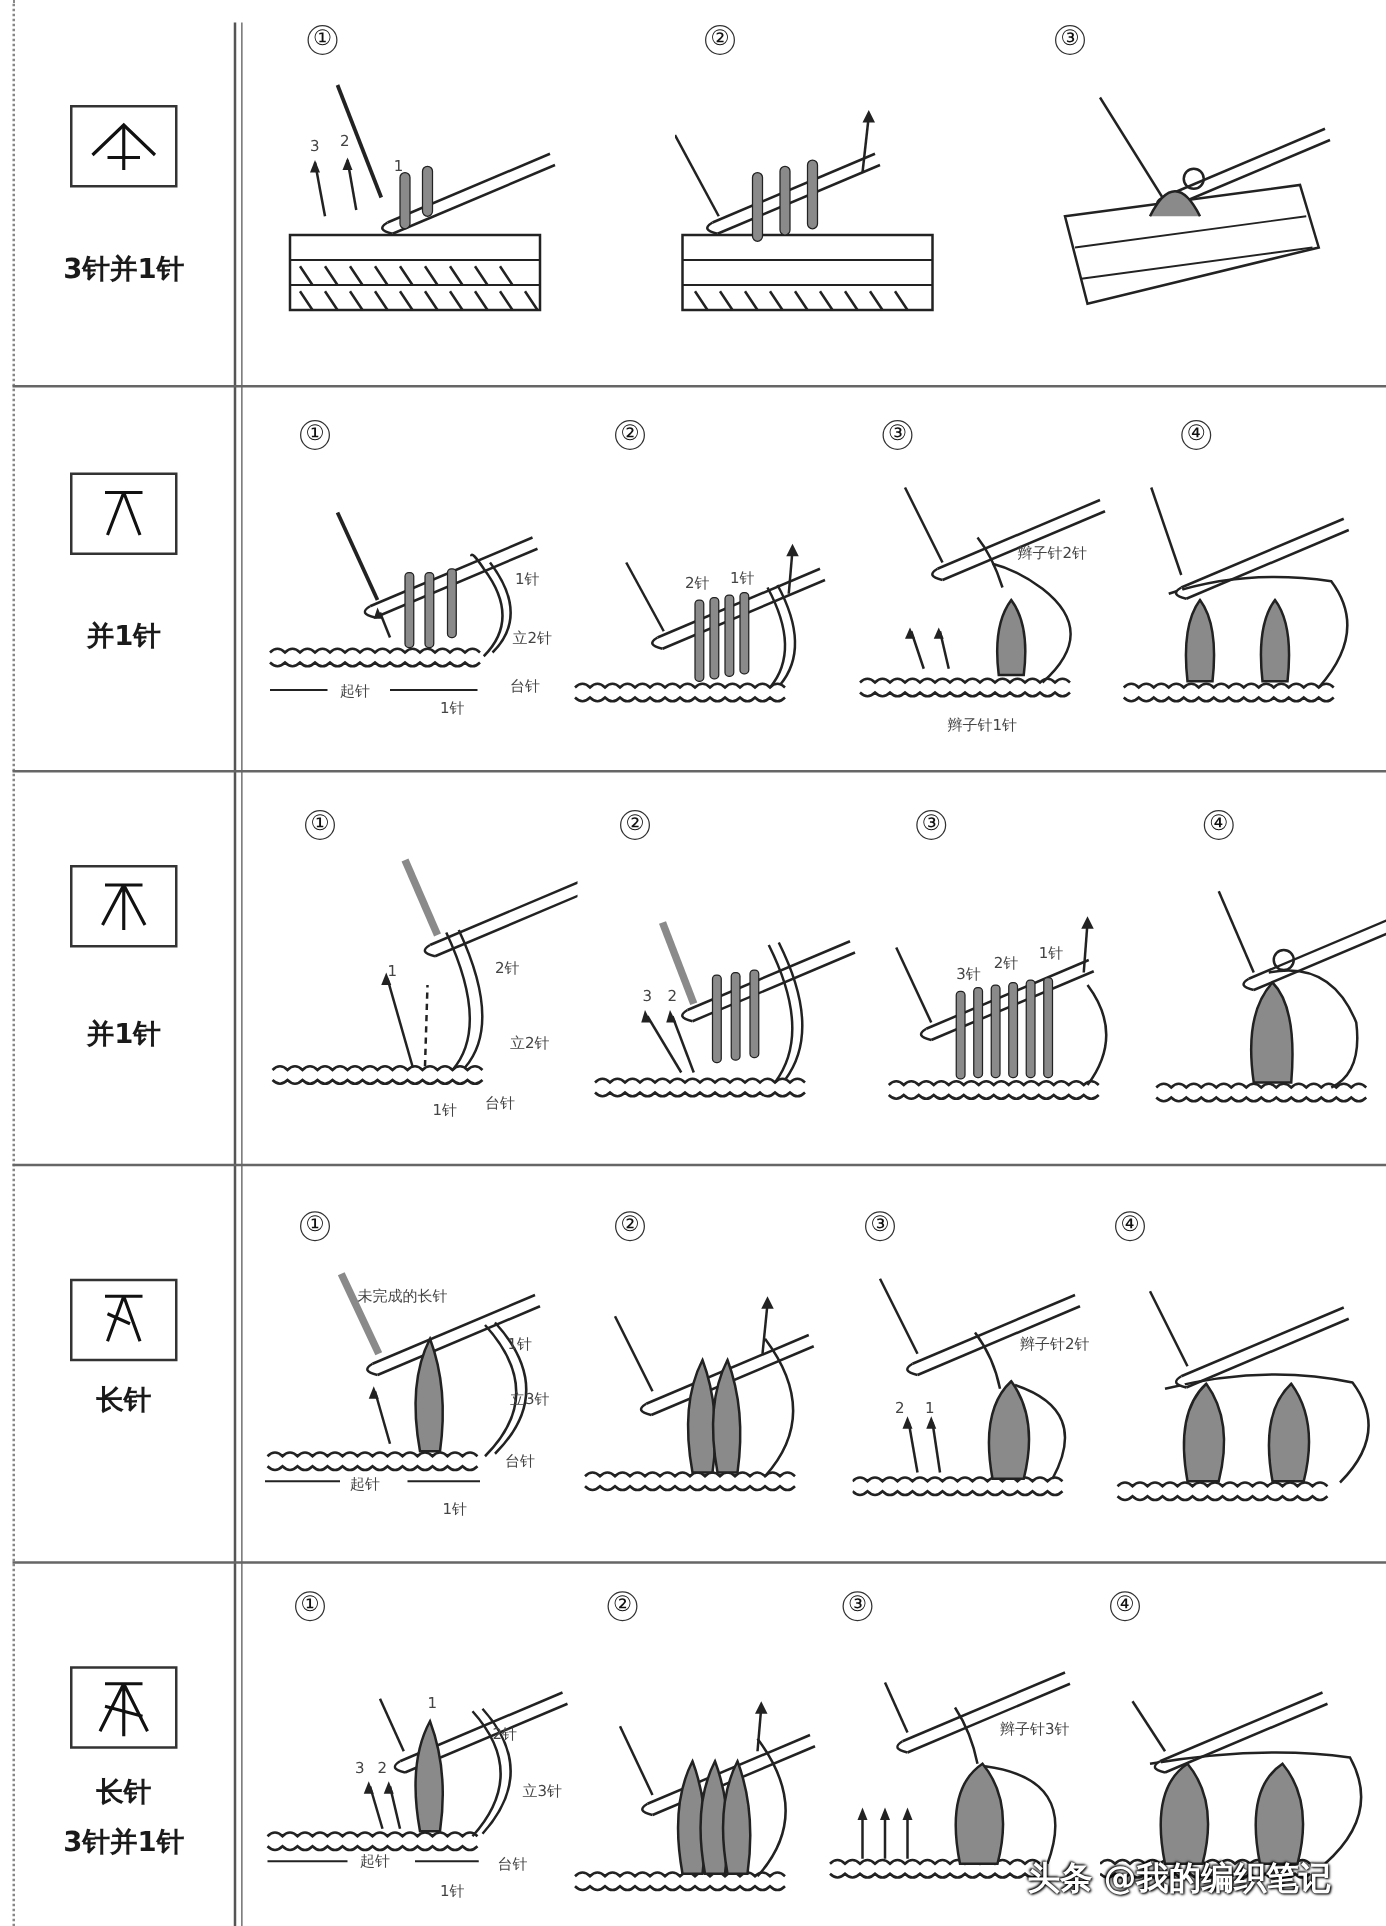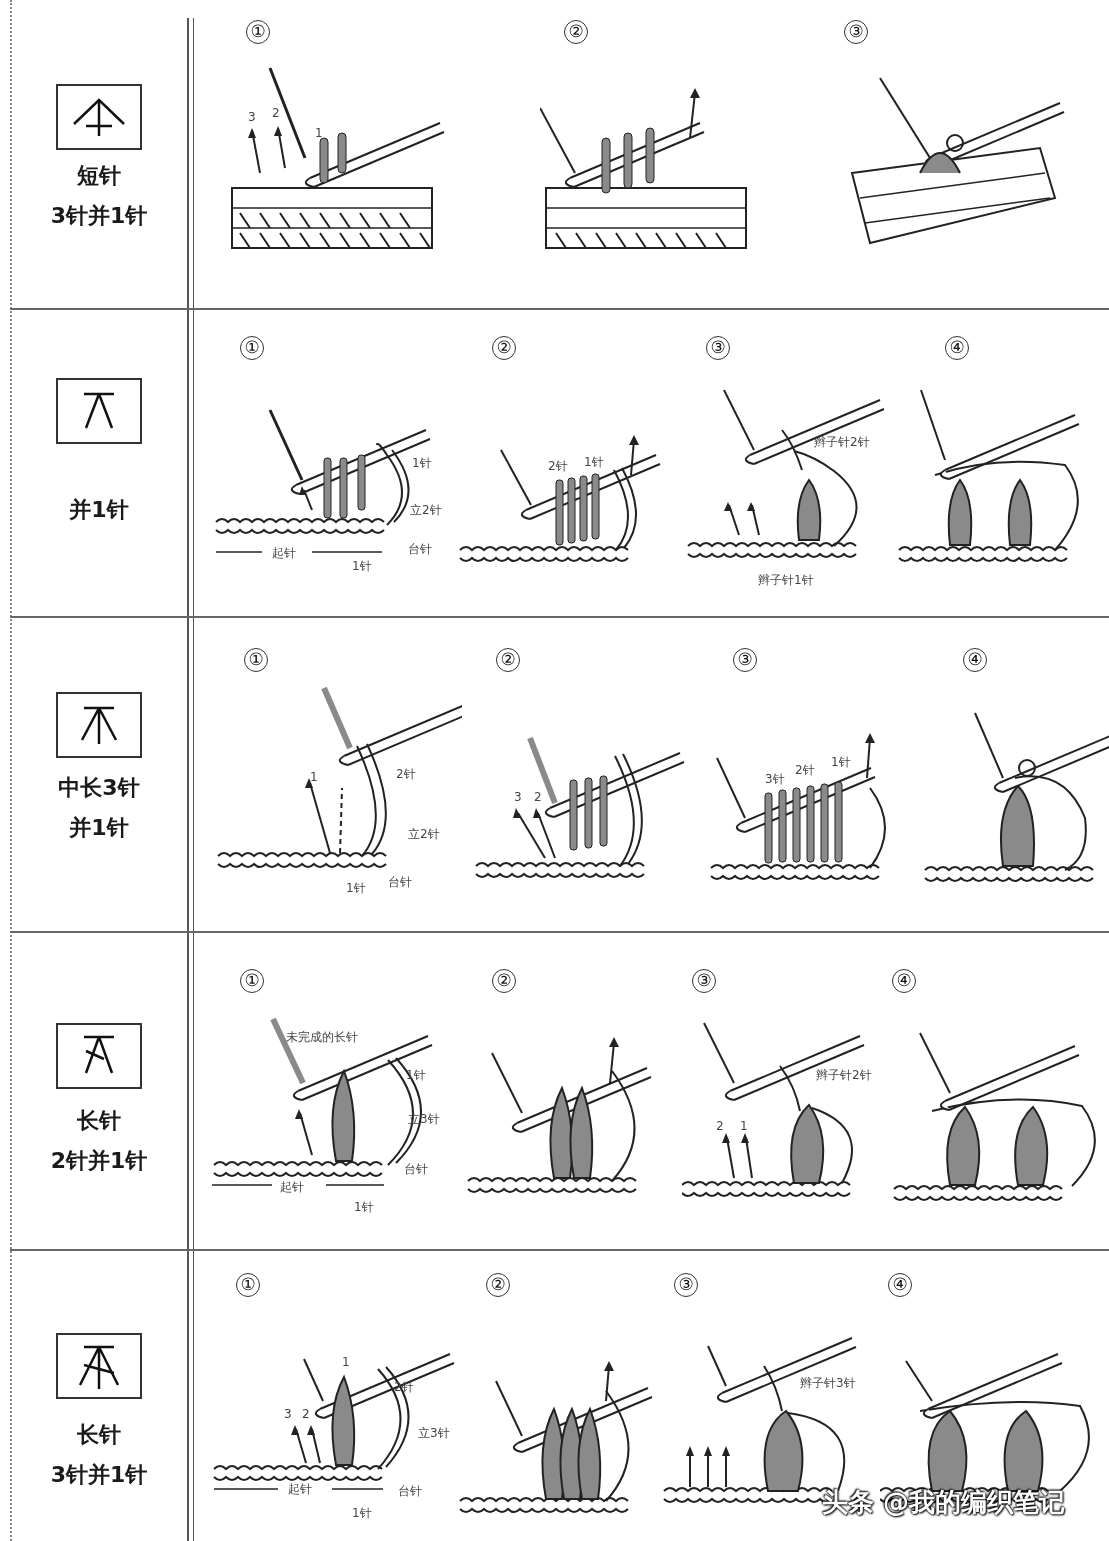--- a/index.html
+++ b/index.html
@@ -44,21 +44,20 @@
 
 <div class="row" style="top:18px;height:290px">
   <div class="sym-cell">
     <div class="sym-box" style="top:66px">
       <svg viewBox="0 0 82 62">
           <path d="M16 38 L41 14 L66 38" fill="none" stroke="#111" stroke-width="2.5"></path>
           <line x1="41" y1="14" x2="41" y2="50" stroke="#111" stroke-width="2.5"></line>
           <line x1="28" y1="40" x2="54" y2="40" stroke="#111" stroke-width="2.5"></line>
         </svg>
     </div>
-    <div class="label" style="top:138px">短针</div>
     <div class="label" style="top:178px">3针并1针</div>
   </div>
   <div class="step" style="left:230px;top:0;width:220px;height:270px">
     <div class="step-num" style="left:16px;top:2px">①</div>
     <svg width="220" height="260" style="position:absolute;left:0;top:30px">
       <rect x="2" y="140" width="200" height="60" fill="#fff" stroke="#222" stroke-width="2"></rect>
       <path d="M2 160 h200 M2 180 h200" stroke="#222" stroke-width="1.5"></path>
       <g stroke="#222" stroke-width="2">
         <path d="M10 185 l10 15 M30 185 l10 15 M50 185 l10 15 M70 185 l10 15 M90 185 l10 15 M110 185 l10 15 M130 185 l10 15 M150 185 l10 15 M170 185 l10 15 M190 185 l10 15"></path>
         <path d="M10 165 l10 15 M30 165 l10 15 M50 165 l10 15 M70 165 l10 15 M90 165 l10 15 M110 165 l10 15 M130 165 l10 15 M150 165 l10 15 M170 165 l10 15"></path>
@@ -187,21 +186,20 @@
 </div>
 
 <div class="row" style="top:618px;height:313px">
   <div class="sym-cell">
     <div class="sym-box" style="top:74px">
       <svg viewBox="0 0 82 62">
           <line x1="26" y1="14" x2="56" y2="14" stroke="#111" stroke-width="2.5"></line>
           <path d="M41 14 L24 46 M41 14 L41 50 M41 14 L58 46" fill="none" stroke="#111" stroke-width="2.5"></path>
         </svg>
     </div>
-    <div class="label" style="top:150px">中长3针</div>
     <div class="label" style="top:190px">并1针</div>
   </div>
   <div class="step" style="left:212px;top:0;width:250px;height:310px">
     <div class="step-num" style="left:32px;top:30px">①</div>
     <svg width="250" height="300" style="position:absolute;left:0;top:0">
       <use href="#chain" x="6" y="238"></use>
       <path d="M150 238 q30 -35 -5 -110" fill="none" stroke="#222" stroke-width="2"></path>
       <path d="M160 236 q30 -35 -5 -110" fill="none" stroke="#222" stroke-width="2"></path>
       <line x1="112" y1="70" x2="138" y2="130" stroke="#8a8a8a" stroke-width="6"></line>
       <use href="#hook" x="132" y="138"></use>
@@ -270,21 +268,20 @@
 <div class="row" style="top:933px;height:316px">
   <div class="sym-cell">
     <div class="sym-box" style="top:90px">
       <svg viewBox="0 0 82 62">
           <line x1="26" y1="12" x2="56" y2="12" stroke="#111" stroke-width="2.5"></line>
           <path d="M41 12 L28 48 M41 12 L54 48" fill="none" stroke="#111" stroke-width="2.5"></path>
           <line x1="28" y1="26" x2="46" y2="34" stroke="#111" stroke-width="2.5"></line>
         </svg>
     </div>
     <div class="label" style="top:168px">长针</div>
-    <div class="label" style="top:208px">2针并1针</div>
   </div>
   <div class="step" style="left:208px;top:0;width:260px;height:316px">
     <div class="step-num" style="left:32px;top:36px">①</div>
     <svg width="260" height="316" style="position:absolute;left:0;top:0">
       <use href="#chain" x="6" y="232"></use>
       <path d="M180 232 q50 -50 0 -105" fill="none" stroke="#222" stroke-width="2"></path>
       <path d="M188 230 q50 -50 0 -105" fill="none" stroke="#222" stroke-width="2"></path>
       <line x1="65" y1="86" x2="95" y2="150" stroke="#8a8a8a" stroke-width="6"></line>
       <use href="#hook" x="90" y="158"></use>
       <path d="M128 228 q-10 -55 8 -90 q15 40 8 90z" fill="#8a8a8a" stroke="#222" stroke-width="2"></path>

